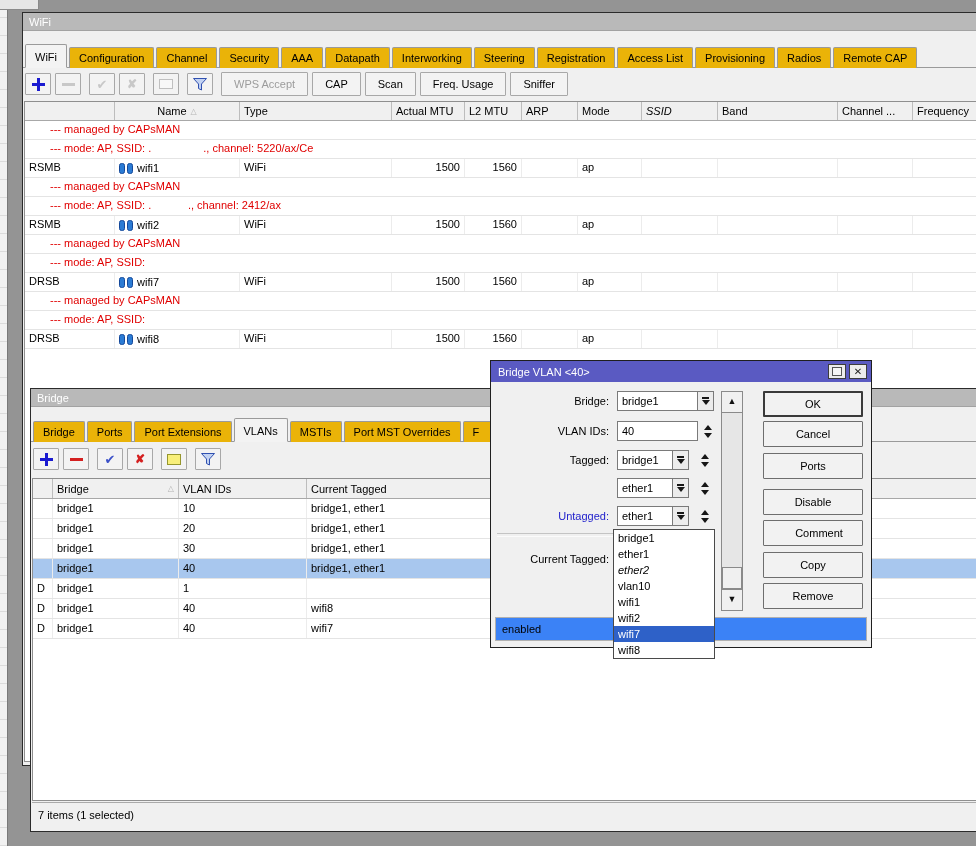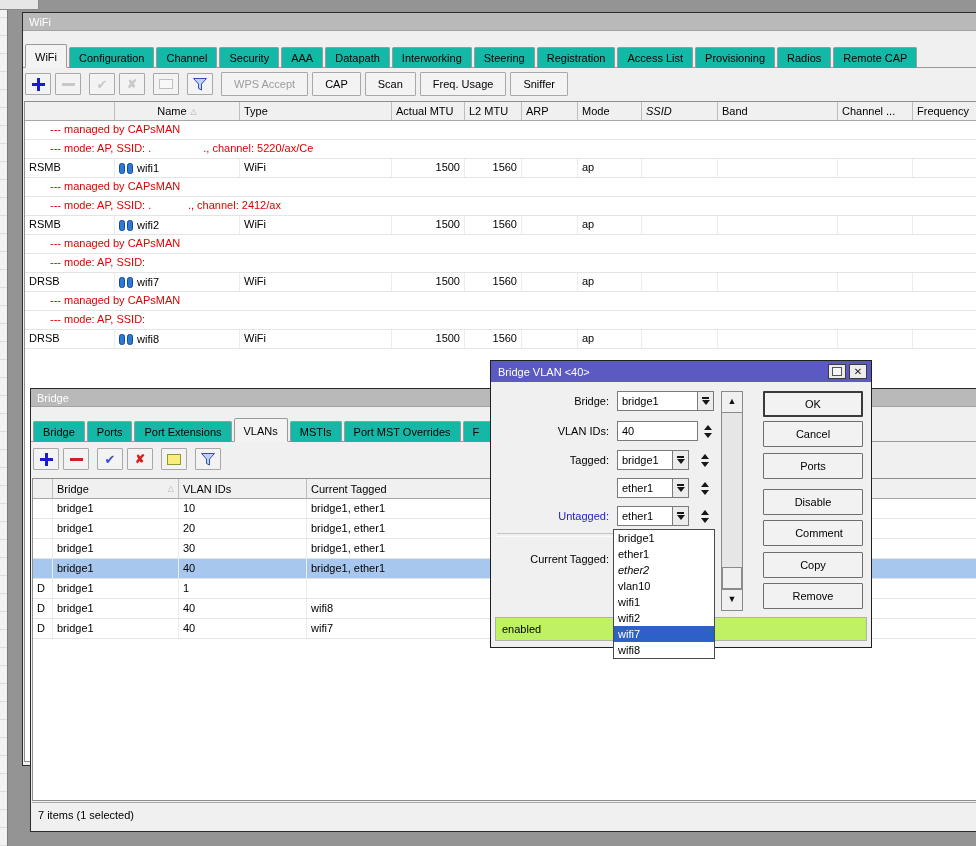--- a/index.html
+++ b/index.html
@@ -14,21 +14,21 @@
     border-right:1px solid #7a7a7a;}
   .bg-corner{position:absolute;left:0;top:0;width:38px;height:9px;background:#e6e6e6;
     border-right:1px solid #8a8a8a;border-bottom:1px solid #8a8a8a;}
   
   .win{position:absolute;background:#f0f0f0;border:1px solid #2b2b2b;box-sizing:border-box;}
   .titlebar{height:17px;background:#b9b9b9;color:#fff;display:flex;align-items:center;
     padding:0 6px;border-bottom:1px solid #a2a2a2;}
   
   .tabs{position:absolute;left:0;right:0;display:flex;align-items:flex-end;
     padding:0 2px;border-bottom:1px solid #9a9a9a;box-sizing:border-box;}
-  .tab{background:#14b8a6;border:1px solid #9a9a9a;border-bottom:none;
+  .tab{background:#eab308;border:1px solid #9a9a9a;border-bottom:none;
     padding:4px 9px 4px;margin-right:2px;border-radius:2px 2px 0 0;white-space:nowrap;
     position:relative;margin-bottom:-1px;}
   .tab.active{background:#f3f3f3;padding-top:6px;border-bottom:1px solid #f3f3f3;z-index:2;}
   
   .toolbar{position:absolute;left:2px;right:2px;display:flex;align-items:center;gap:4px;}
   .tbtn{width:26px;height:22px;background:#f3f3f3;border:1px solid #a8a8a8;border-radius:1px;
     display:flex;align-items:center;justify-content:center;box-sizing:border-box;flex:0 0 auto;}
   .tbtn.wide{width:auto;padding:0 12px;height:24px;white-space:nowrap;}
   .tbtn.wide.disabled{color:#9c9c9c;}
   .grp{margin-left:4px;}
@@ -96,21 +96,21 @@
   .vs-btn{position:absolute;left:0;right:0;height:20px;background:#f0f0f0;text-align:center;
     line-height:19px;font-size:9px;color:#111;}
   .vs-btn.up{top:0;border-bottom:1px solid #8a8a8a;}
   .vs-btn.down{bottom:0;border-top:1px solid #8a8a8a;}
   .vs-thumb{position:absolute;left:0;right:0;top:175px;height:22px;background:#f0f0f0;
     border:1px solid #8a8a8a;box-sizing:border-box;}
   .dbtn{position:absolute;left:272px;width:100px;height:26px;background:#f2f2f2;
     border:1px solid #6e6e6e;box-sizing:border-box;text-align:center;line-height:24px;border-radius:1px;}
   .dbtn.default{border:2px solid #3a3a3a;line-height:22px;}
   .dlg-foot{position:absolute;left:4px;right:4px;bottom:6px;height:24px;line-height:23px;
-    border:1px solid #b0b0b0;background:#bef264;padding:0 6px;box-sizing:border-box;}
+    border:1px solid #b0b0b0;background:#3b82f6;padding:0 6px;box-sizing:border-box;}
   .dropdown{position:absolute;left:122px;top:168px;width:102px;background:#fff;
     border:1px solid #4a4a4a;z-index:40;box-sizing:border-box;}
   .dd-item{height:16px;line-height:16px;padding:0 4px;white-space:nowrap;overflow:hidden;}
   .dd-item.italic{font-style:italic;}
   .dd-item.selected{background:#2e61c8;color:#fff;}
 </style>
 </head>
 <body>
 
 <div class="bg-strip"></div>

